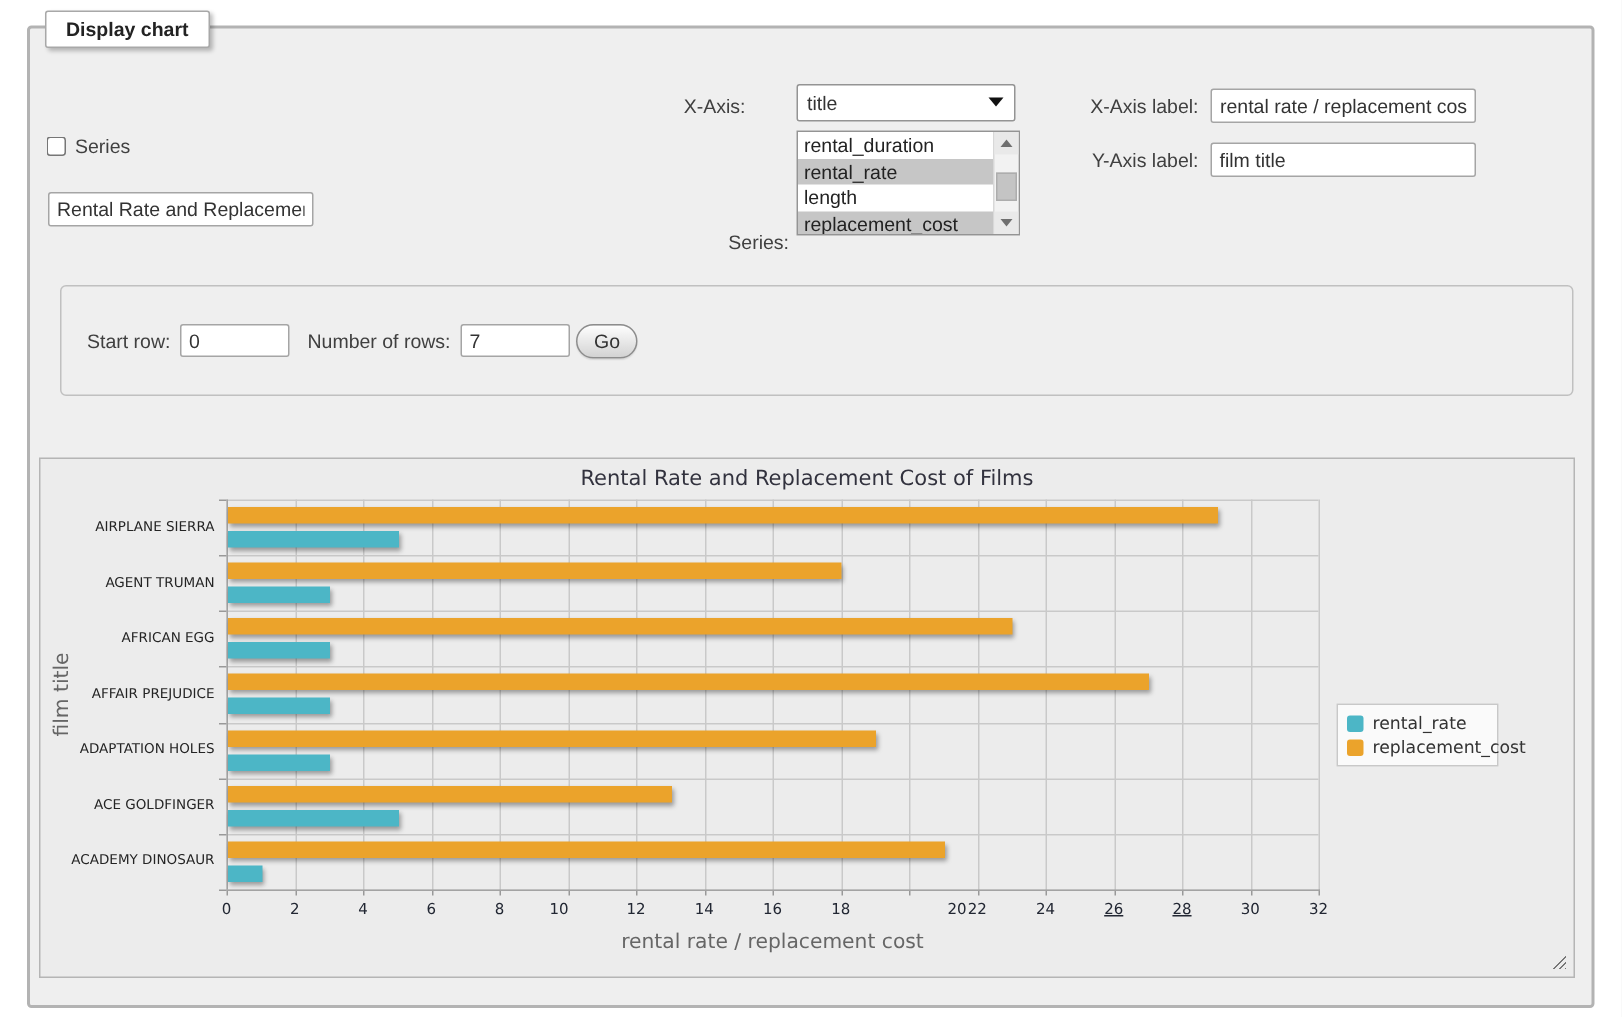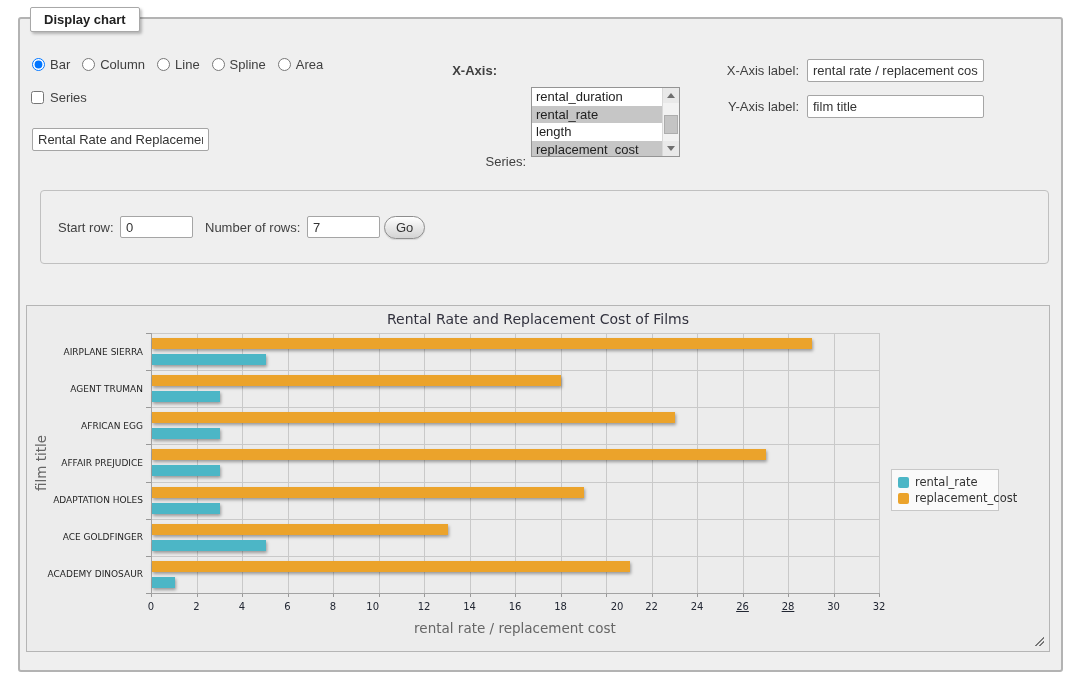--- a/index.html
+++ b/index.html
@@ -79,51 +79,33 @@
       background:repeating-linear-gradient(135deg,#777 0 1px,transparent 1px 3px);
       clip-path:polygon(100% 0,100% 100%,0 100%); cursor:nwse-resize; }
 </style>
 </head>
 <body>
 
 <div class="page">
   <div class="fieldset">
     <div class="legendbox">Display chart</div>
 
-    <div class="radio-row" id="chart-type-group">
-        <label>
-          <input type="radio" name="ctype" checked="" style="">
-          <span>Bar</span>
-        </label>
-        <label>
-          <input type="radio" name="ctype" style="">
-          <span>Column</span>
-        </label>
-        <label>
-          <input type="radio" name="ctype" style="">
-          <span>Line</span>
-        </label>
-        <label>
-          <input type="radio" name="ctype" style="">
-          <span>Spline</span>
-        </label>
-        <label>
-          <input type="radio" name="ctype" style="">
-          <span>Area</span>
-        </label>
-      </div>
 
     <div class="stacked-row">
       <input type="checkbox" style="">
       <span>Series</span>
     </div>
 
     <input type="text" class="title-input" value="Rental Rate and Replacement Cost of Films" style="">
 
-    <div class="flabel right" style="left:382px; top:44px; width:95px;font-weight:bold;">X-Axis:</div>
+    <div class="flabel right" style="left:382px; top:44px; width:95px;">X-Axis:</div>
+    <div class="select-wrap">
+      <select id="x-axis-select"><option>title</option></select>
+      <span class="sel-arrow"></span>
+    </div>
 
     <div class="flabel right" style="left:382px; top:135px; width:124px;">Series:</div>
     <div class="listbox">
       <div class="opts" id="series-options">
           <div class="opt">rental_duration</div>
           <div class="opt sel">rental_rate</div>
           <div class="opt">length</div>
           <div class="opt sel">replacement_cost</div>
         </div>
       <div class="sbar">
@@ -179,21 +161,21 @@
           <div class="xtick" style="left: 442.5px; top: 287px;"></div>
           <div class="xlabel" style="left: 427.5px; top: 295px;">14</div>
           <div class="gridv" style="left: 488px; top: 27px; height: 260px;"></div>
           <div class="xtick" style="left: 488px; top: 287px;"></div>
           <div class="xlabel" style="left: 473px; top: 295px;">16</div>
           <div class="gridv" style="left: 533.5px; top: 27px; height: 260px;"></div>
           <div class="xtick" style="left: 533.5px; top: 287px;"></div>
           <div class="xlabel" style="left: 518.5px; top: 295px;">18</div>
           <div class="gridv" style="left: 579px; top: 27px; height: 260px;"></div>
           <div class="xtick" style="left: 579px; top: 287px;"></div>
-          <div class="xlabel" style="left: 575px; top: 295px; text-align: center;">20</div>
+          <div class="xlabel" style="left: 596px; top: 295px; text-align: center;">20</div>
           <div class="gridv" style="left: 624.5px; top: 27px; height: 260px;"></div>
           <div class="xtick" style="left: 624.5px; top: 287px;"></div>
           <div class="xlabel" style="left: 609.5px; top: 295px;">22</div>
           <div class="gridv" style="left: 670px; top: 27px; height: 260px;"></div>
           <div class="xtick" style="left: 670px; top: 287px;"></div>
           <div class="xlabel" style="left: 655px; top: 295px;">24</div>
           <div class="gridv" style="left: 715.5px; top: 27px; height: 260px;"></div>
           <div class="xtick" style="left: 715.5px; top: 287px;"></div>
           <div class="xlabel" style="left: 700.5px; top: 295px; text-decoration: underline;">26</div>
           <div class="gridv" style="left: 761px; top: 27px; height: 260px;"></div>

